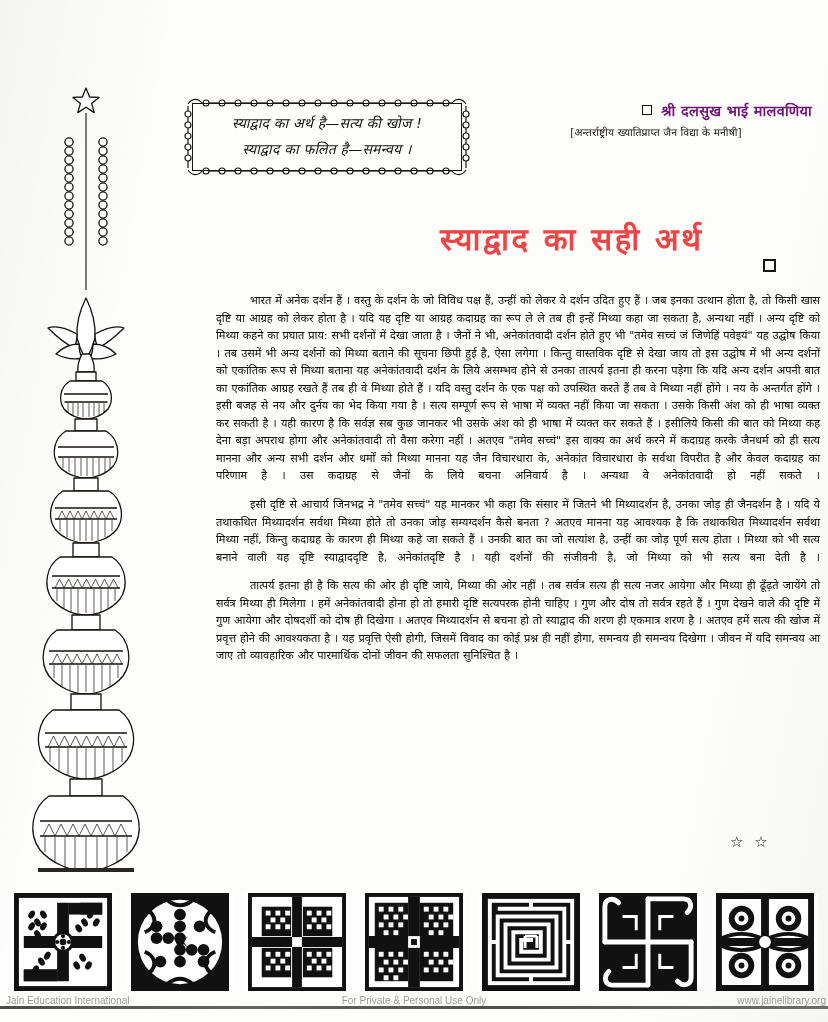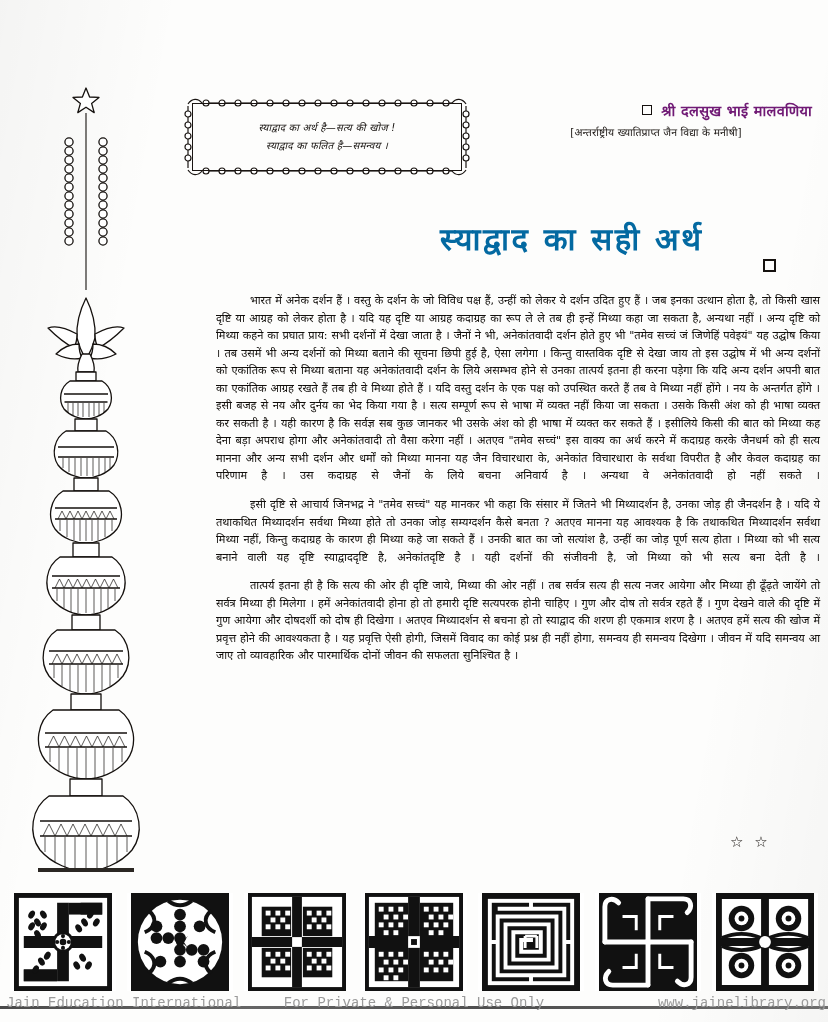--- a/index.html
+++ b/index.html
@@ -40,21 +40,21 @@
     position: absolute;
     left: 8px; top: 7px; right: 8px; bottom: 7px;
     border: 1.6px solid #1a1512;
     display: flex;
     flex-direction: column;
     align-items: center;
     justify-content: center;
   }
   .quote-line {
     font-family: "DejaVu Sans", sans-serif;
-    font-size: 10px;
+    font-size: 14px;
     font-style: italic;
     line-height: 1.85;
     letter-spacing: 0.2px;
     color: #15110e;
     white-space: nowrap;
   }
 
   
   .byline {
     position: absolute;
@@ -90,21 +90,21 @@
 
   
   .article-title {
     position: absolute;
     left: 440px; top: 196px;
     width: 380px;
     font-family: "DejaVu Sans", sans-serif;
     font-size: 31px;
     font-weight: bold;
     letter-spacing: 2.5px;
-    color: #0369a1;
+    color: #ef4444;
     white-space: nowrap;
   }
   .title-mark {
     position: absolute;
     left: 763px; top: 259px;
     width: 13px; height: 13px;
     border: 2px solid #15110e;
   }
 
   
@@ -154,22 +154,22 @@
   }
 
   
   .footer {
     position: absolute;
     left: 0; top: 993px;
     width: 828px; height: 22px;
   }
   .footer-text {
     position: absolute;
-    font-family: Liberation Mono, monospace;
-    font-size: 14px;
+    font-family: Liberation Sans, sans-serif;
+    font-size: 10px;
     color: #9a9a9a;
     white-space: nowrap;
     top: 2px;
   }
   .footer-left   { left: 6px; }
   .footer-center { left: 50%; transform: translateX(-50%); }
   .footer-right  { right: 2px; }
   .footer-rule {
     position: absolute;
     left: 0; top: 13px;

